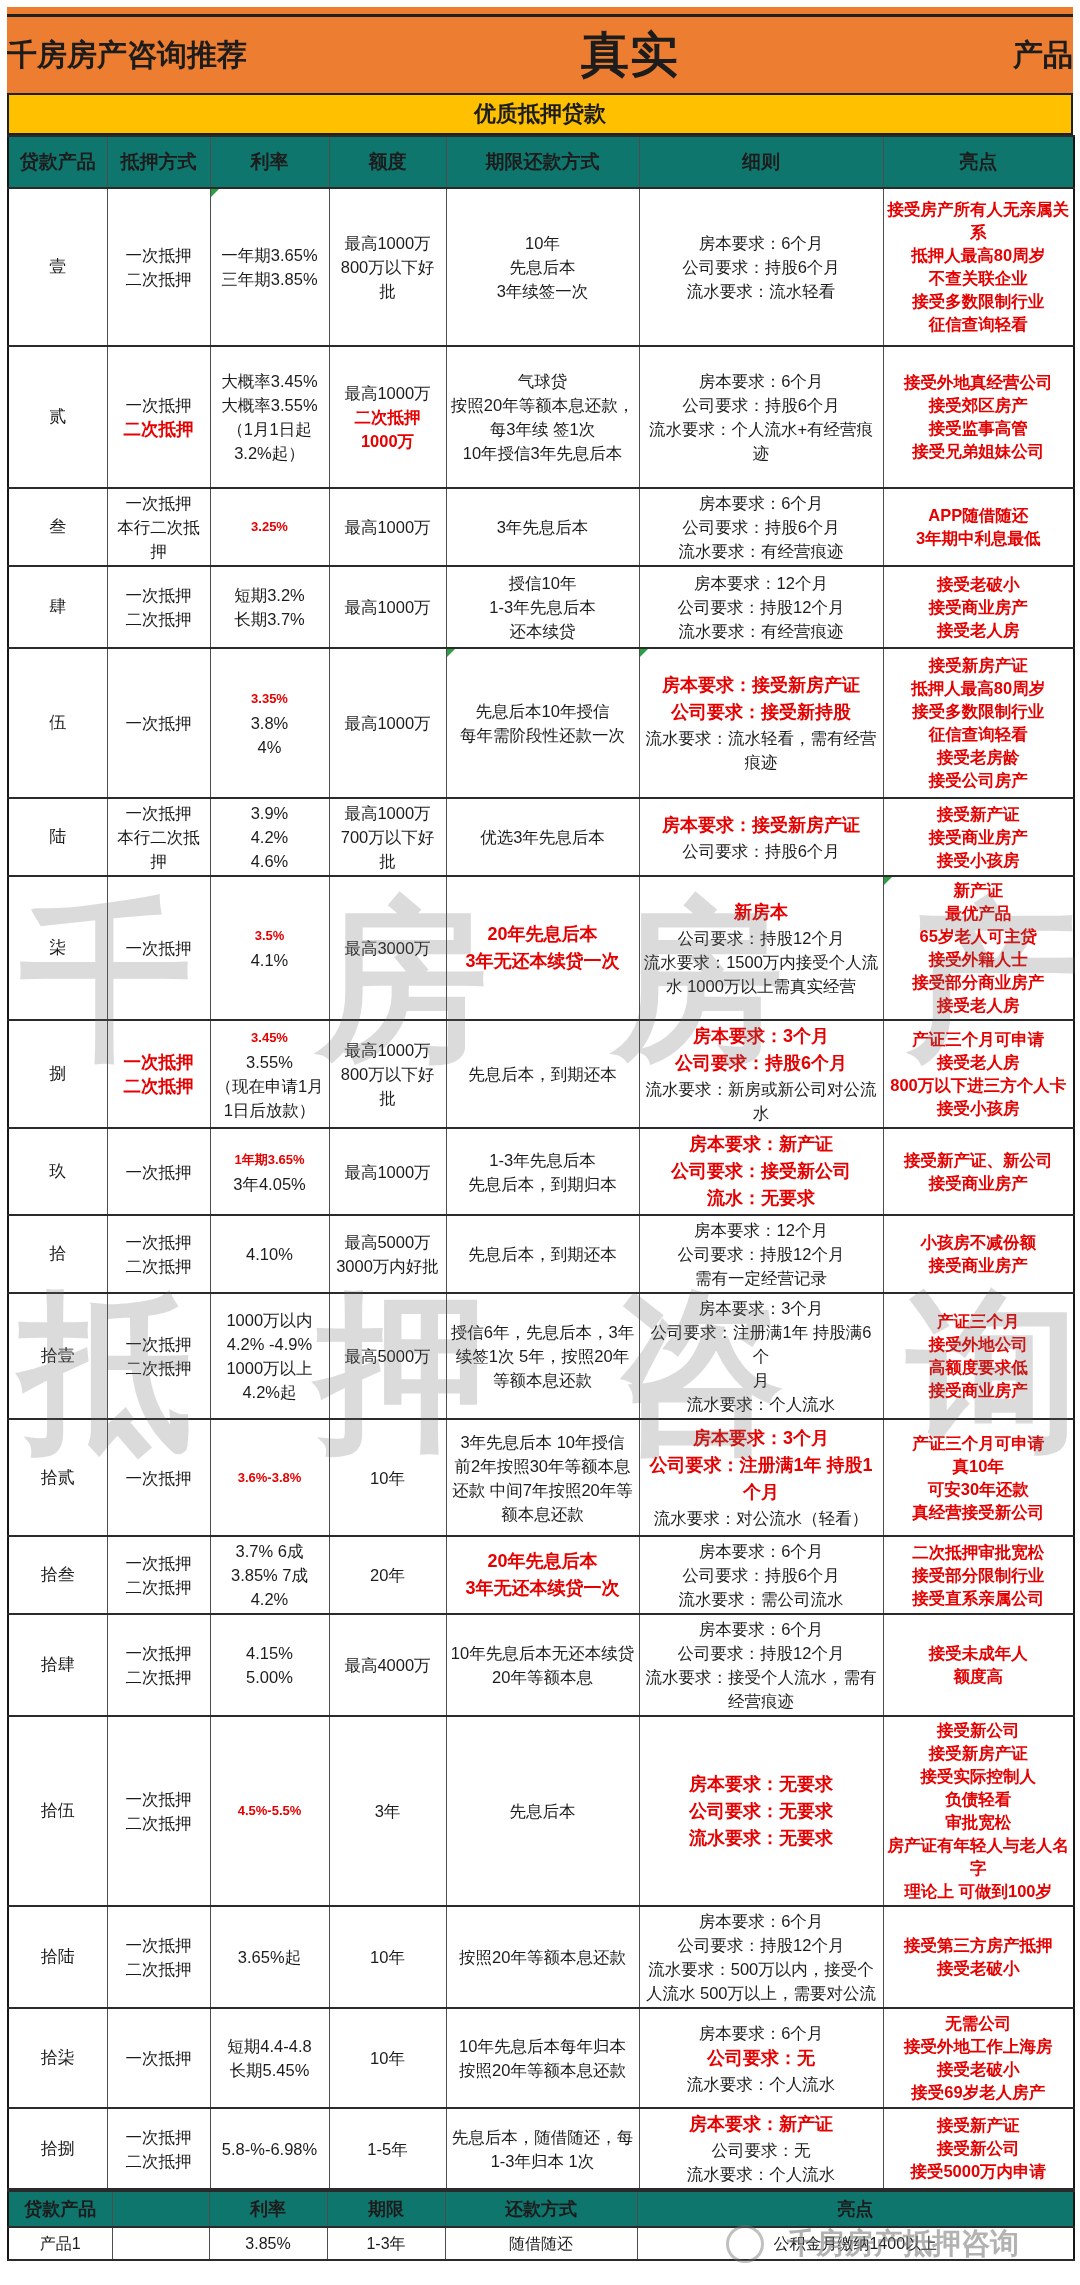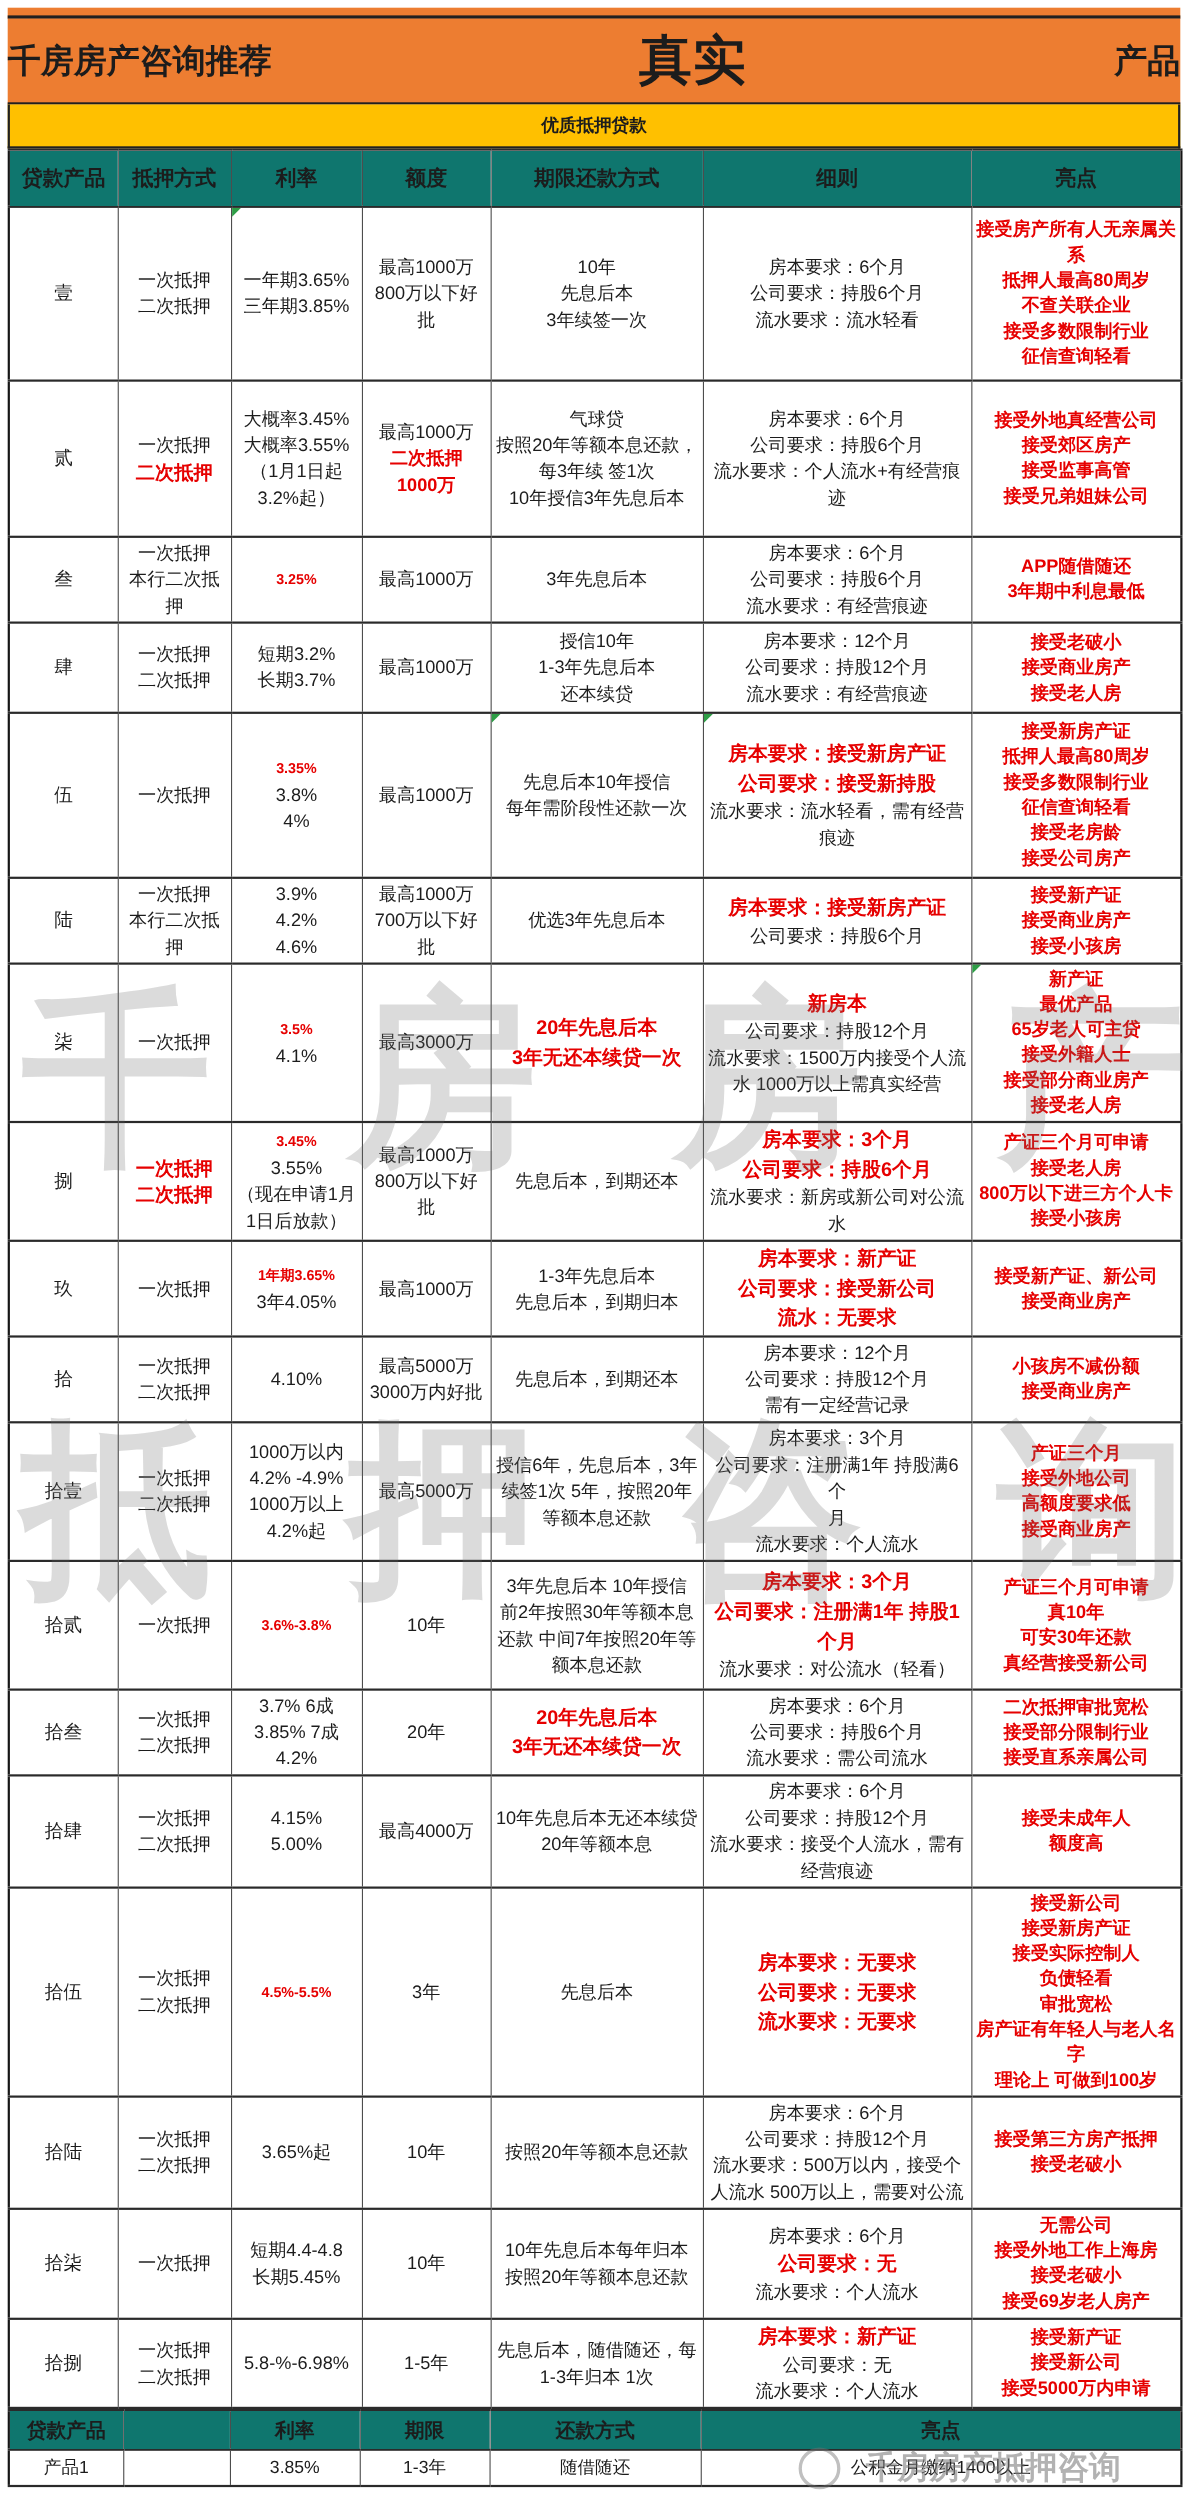--- a/index.html
+++ b/index.html
@@ -12,21 +12,21 @@
   }
   html,body{margin:0;padding:0;background:#ffffff;}
   body{width:1080px;font-family:"Liberation Sans","DejaVu Sans",sans-serif;color:var(--ink);}
   .page{position:relative;width:1066px;padding:7px;box-sizing:content-box;}
 
   .topstrip{height:7px;background:var(--orange);border-bottom:3px solid #202020;}
   .titleblock{height:76px;background:var(--orange);display:flex;align-items:center;justify-content:space-between;border-bottom:2px solid #202020;}
   .titleblock .t1{font-size:30px;font-weight:bold;}
   .titleblock .t2{font-size:48px;font-weight:bold;letter-spacing:1px;}
   .titleblock .t3{font-size:30px;font-weight:bold;}
-  .band{height:38px;background:var(--yellow);display:flex;align-items:center;justify-content:center;font-size:16px;font-weight:bold;border:2px solid #202020;border-top:none;}
+  .band{height:38px;background:var(--yellow);display:flex;align-items:center;justify-content:center;font-size:22px;font-weight:bold;border:2px solid #202020;border-top:none;}
 
   table{border-collapse:collapse;table-layout:fixed;width:1066px;}
   th,td{border-top:2px solid var(--hline);border-bottom:2px solid var(--hline);
         border-left:1px solid var(--vline);border-right:1px solid var(--vline);
         text-align:center;vertical-align:middle;padding:2px 3px;position:relative;background:transparent;}
   table{border:2px solid #161616;}
   th{font-size:19px;font-weight:bold;height:46px;background:#0f766e;}
 
   .ln{line-height:24px;font-size:16.5px;}
   .ln.red{color:var(--red);font-weight:bold;}

